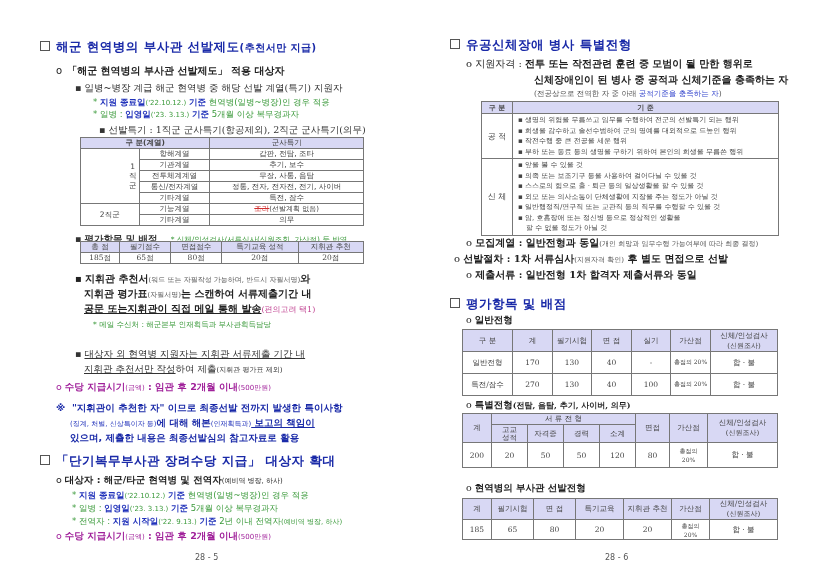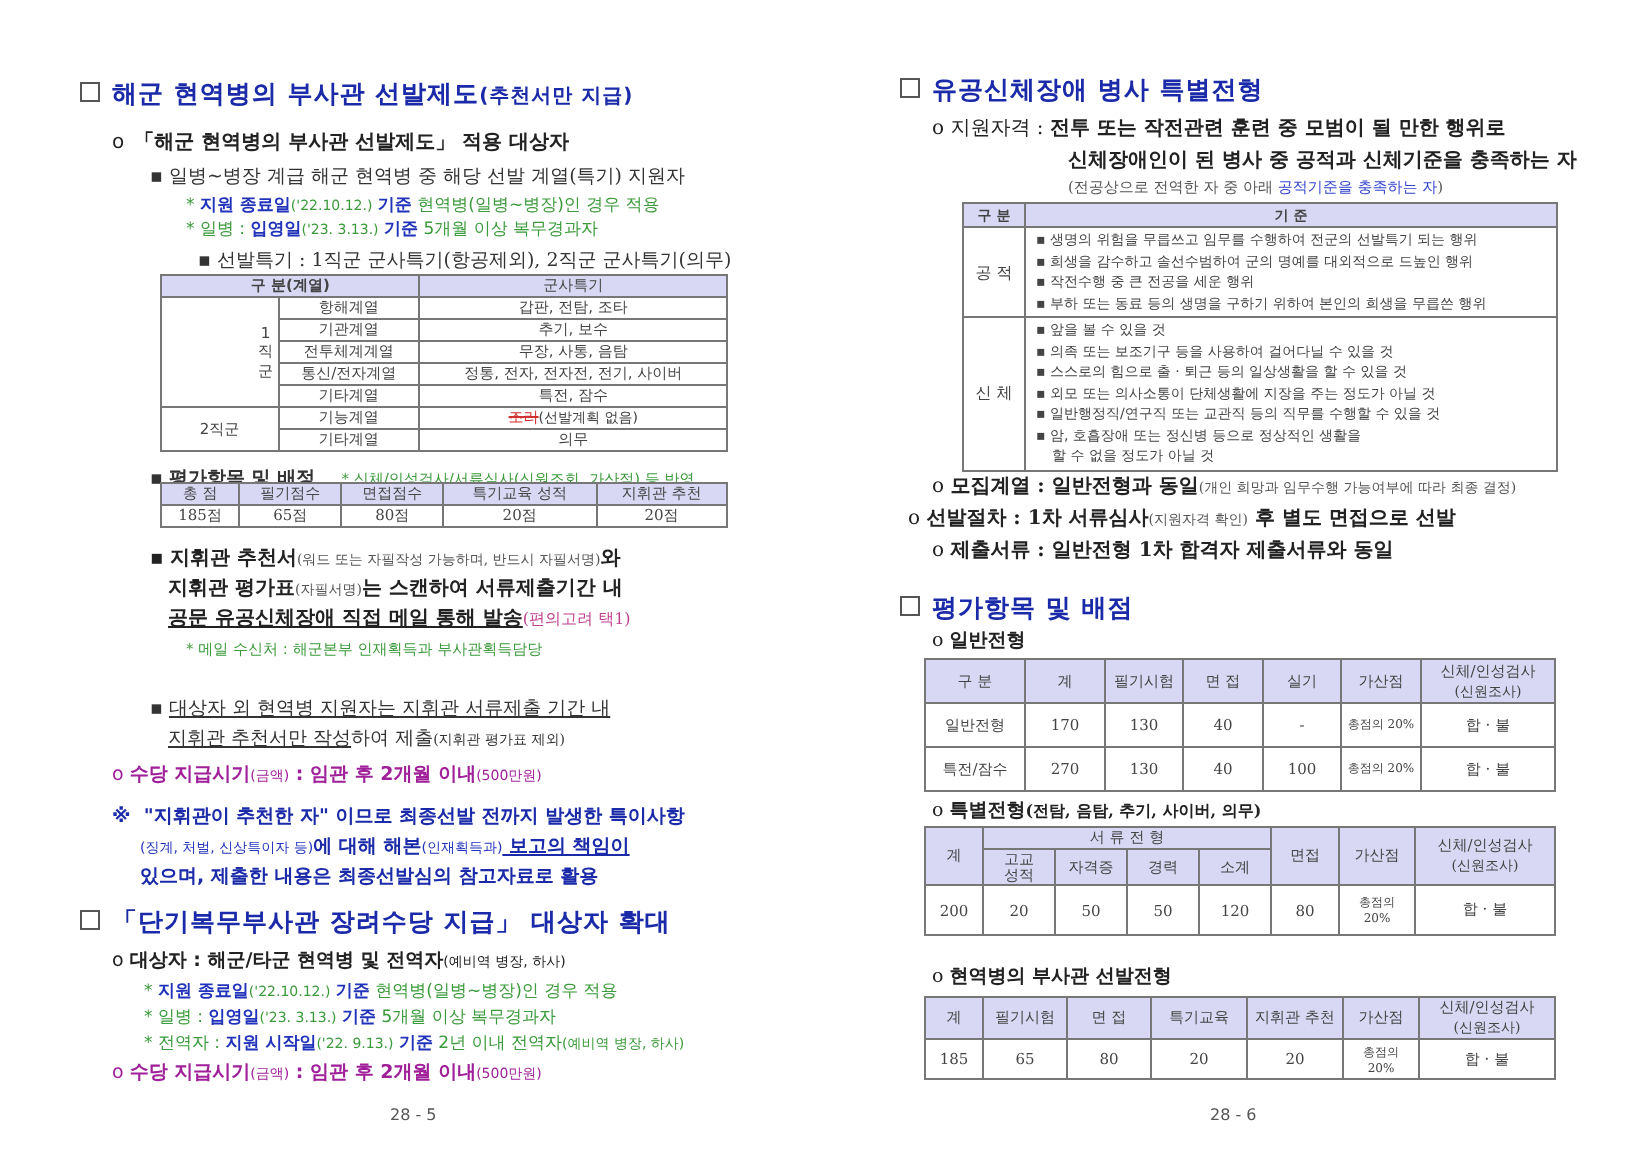--- a/index.html
+++ b/index.html
@@ -123,21 +123,21 @@
   </tbody>
     </table>
 
   <div class="abs serif" style="left:75px; top:272px; font-size:10px;">
     ▪ <span class="bold">지휘관 추천서</span><span class="sm" style="color:#555;">(워드 또는 자필작성 가능하며, 반드시 자필서명)</span><span class="bold">와</span>
   </div>
   <div class="abs serif" style="left:84px; top:287px; font-size:10px;">
     <span class="bold">지휘관 평가표</span><span class="sm" style="color:#555;">(자필서명)</span><span class="bold">는 스캔하여 서류제출기간 내</span>
   </div>
   <div class="abs serif" style="left:84px; top:302px; font-size:10px;">
-    <span class="bold ul">공문 유공신체장애 직접 메일 통해 발송</span><span class="magenta" style="font-size:8px;">(편의고려 택1)</span>
+    <span class="bold ul">공문 또는지휘관이 직접 메일 통해 발송</span><span class="magenta" style="font-size:8px;">(편의고려 택1)</span>
   </div>
 
   <div class="abs green" style="left:93px; top:320px; font-size:7.5px;">* 메일 수신처 : 해군본부 인재획득과 부사관획득담당</div>
 
   <div class="abs serif" style="left:75px; top:348px; font-size:9.5px; color:#333;">
     ▪ <span class="ul">대상자 외 현역병 지원자는 지휘관 서류제출 기간 내</span>
   </div>
   <div class="abs serif" style="left:84px; top:363px; font-size:9.5px; color:#333;">
     <span class="ul">지휘관 추천서만 작성</span><span>하여 제출</span><span class="sm">(지휘관 평가표 제외)</span>
   </div>

